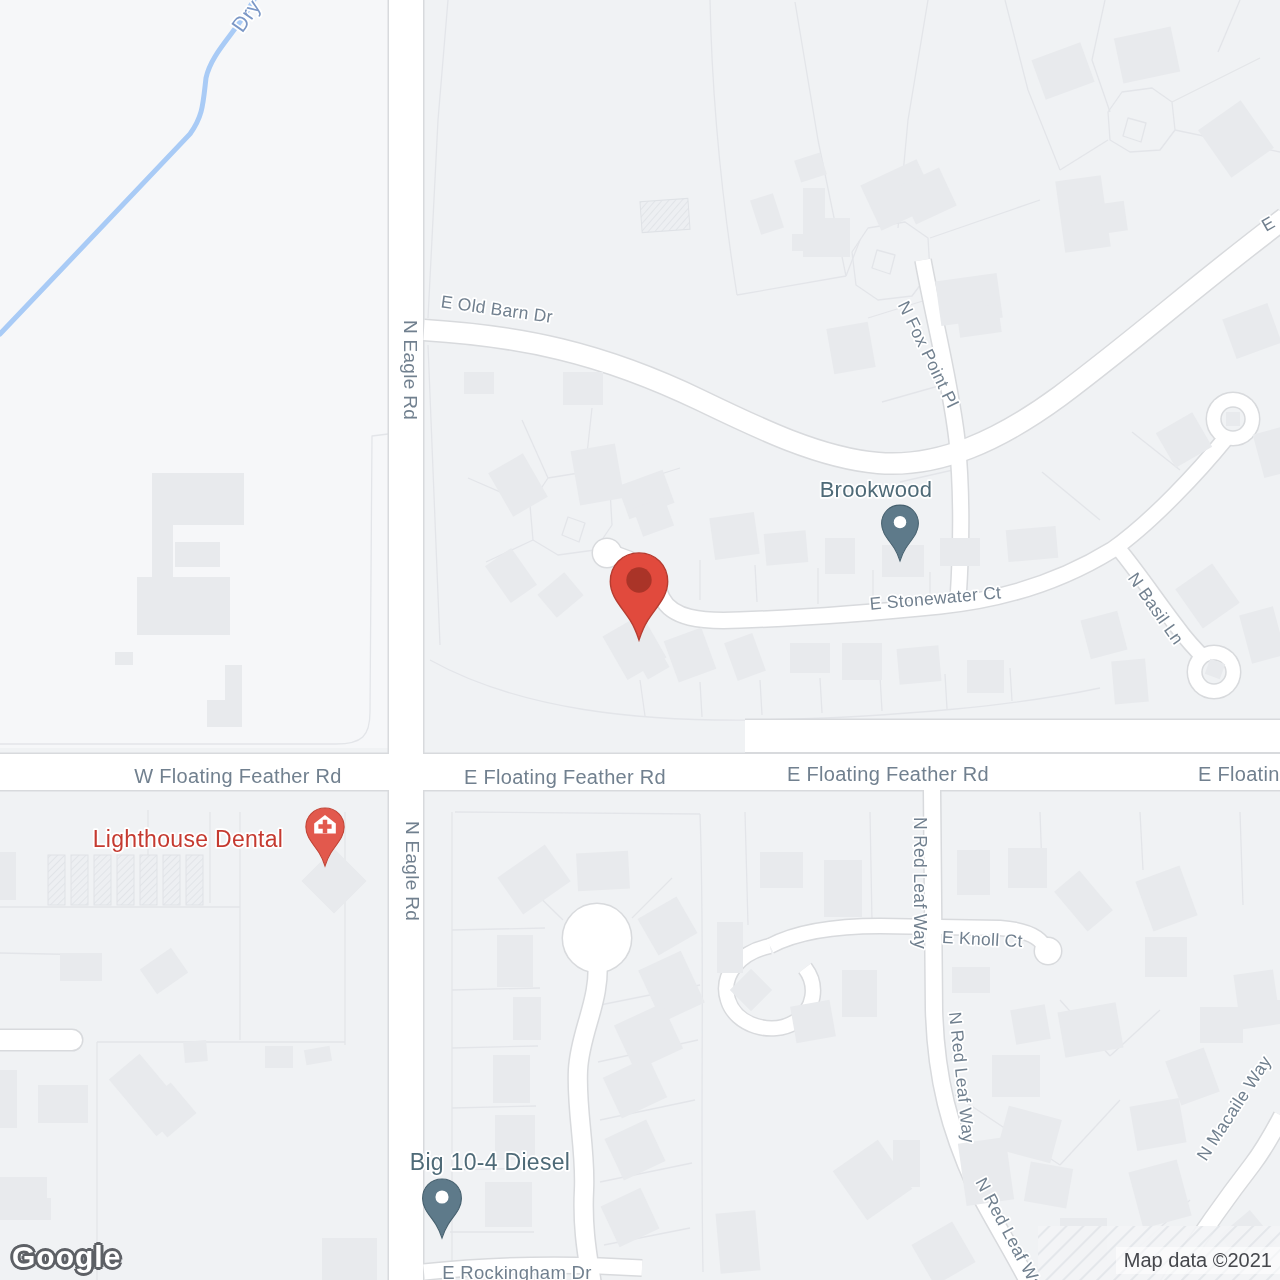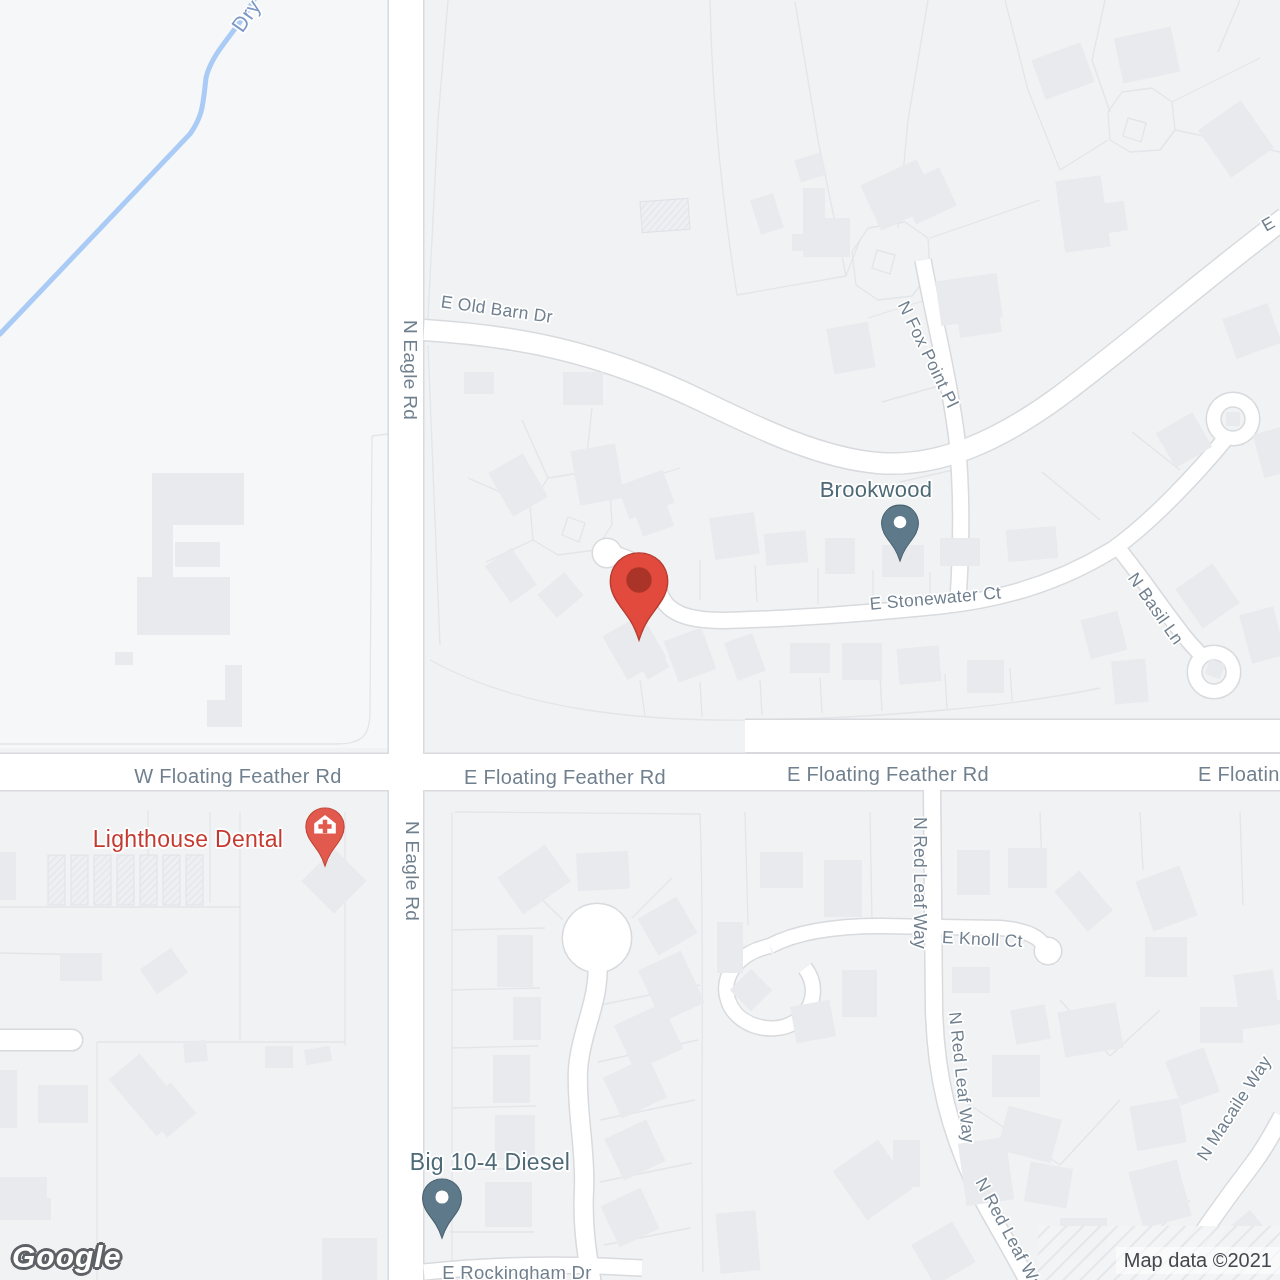--- a/index.html
+++ b/index.html
@@ -3,21 +3,21 @@
 <meta charset="utf-8">
 <style>
   html,body{margin:0;padding:0;background:#e8eaed;}
   #viewport{position:relative;width:1280px;height:1280px;overflow:hidden;
     font-family:"Liberation Sans",sans-serif;background:#f0f2f4;}
   #map-svg{position:absolute;left:0;top:0;}
   .overlay{position:absolute;z-index:5;}
   #google-watermark{left:12px;bottom:6px;font-size:30px;font-weight:bold;color:#ffffff;
     letter-spacing:1px;
     text-shadow:-2px -2px 0 #5e6166,2px -2px 0 #5e6166,-2px 2px 0 #5e6166,2px 2px 0 #5e6166,
-      -3px 0 0 #5e6166,3px 0 0 #5e6166,0 -3px 0 #5e6166,0 3px 0 #5e6166;font-style:italic;}
+      -3px 0 0 #5e6166,3px 0 0 #5e6166,0 -3px 0 #5e6166,0 3px 0 #5e6166;}
   #attribution{right:0;bottom:6px;font-size:20px;color:#45474c;
     background:rgba(255,255,255,0.55);padding:2px 8px;text-align:center;}
   text{font-family:"Liberation Sans",sans-serif;}
 </style>
 </head>
 <body>
 
 <div id="viewport">
   <svg id="map-svg" width="1280" height="1280" viewBox="0 0 1280 1280">
     <defs>

